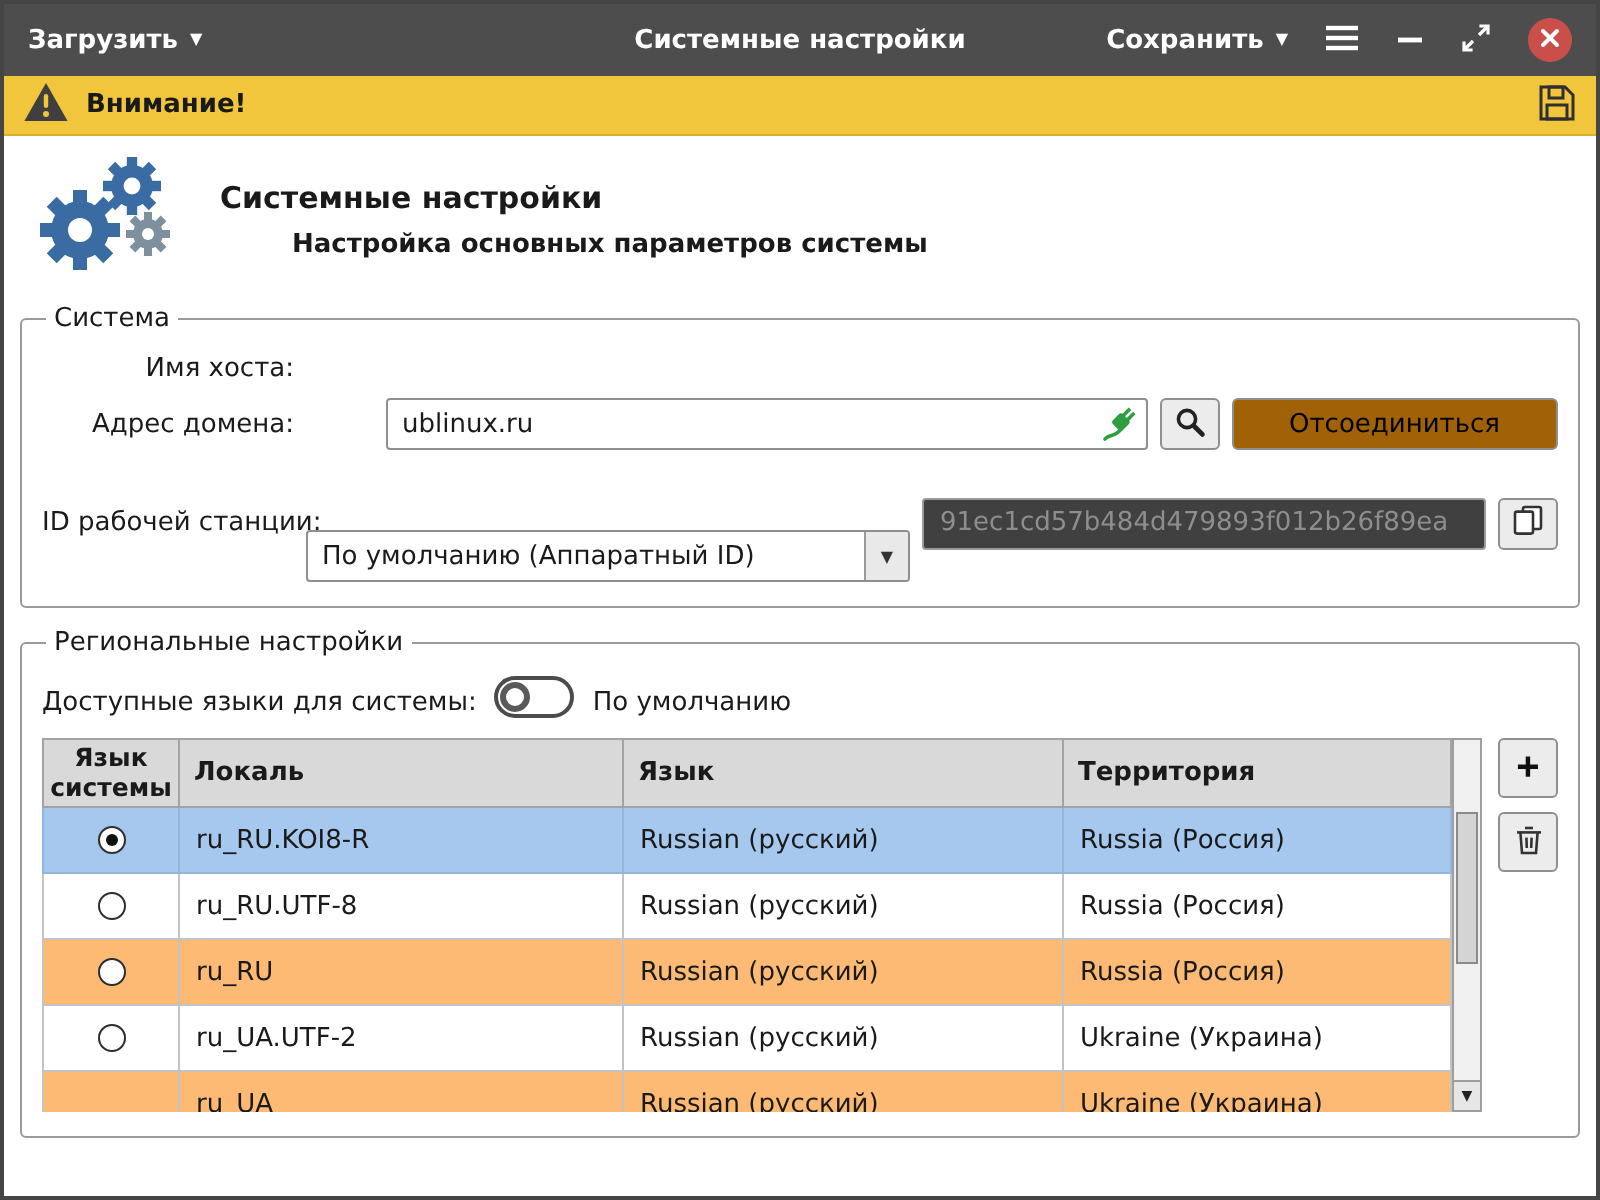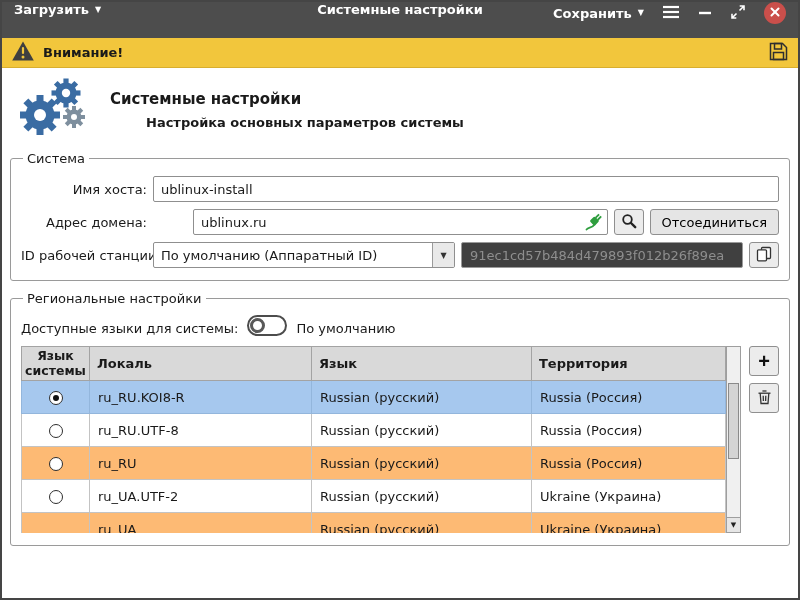--- a/index.html
+++ b/index.html
@@ -4,21 +4,21 @@
 <style>
   * { box-sizing: border-box; margin: 0; padding: 0; }
   html, body { width: 800px; height: 600px; }
   body {
     font-family: "DejaVu Sans", "Liberation Sans", sans-serif;
     font-size: 13px; color: #1a1a1a; background: #fff;
   }
   .window { width: 800px; height: 600px; border: 2px solid #454545; background: #fff; display: flex; flex-direction: column; overflow: hidden; }
 
   
-  .titlebar { position: relative; height: 36px; background: #4d4d4d; color: #fff; display: flex; align-items: flex-start; padding: 0 12px; flex: none; }
+  .titlebar { position: relative; height: 36px; background: #4d4d4d; color: #fff; display: flex; align-items: center; padding: 0 12px; flex: none; }
   .tb-title { position: absolute; left: 0; right: 0; text-align: center; font-weight: bold; pointer-events: none; }
   .tb-btn { background: none; border: none; color: #fff; font: inherit; font-weight: bold; display: inline-flex; align-items: center; gap: 6px; z-index: 1; }
   .tb-right { margin-left: auto; display: flex; align-items: center; gap: 18px; z-index: 1; }
   .caret { font-size: 8px; line-height: 1; }
   .icon-btn { background: none; border: none; padding: 0; display: inline-flex; align-items: center; justify-content: center; }
   .close-btn { width: 22px; height: 22px; border-radius: 50%; background: #ca4f4b; }
 
   
   .warnbar { height: 30px; background: #f2c63c; border-bottom: 1px solid #d8ae2e; display: flex; align-items: center; gap: 8px; padding: 0 9px; flex: none; font-weight: bold; }
   .warnbar .grow { flex: 1; }
@@ -32,22 +32,22 @@
   fieldset { margin: 3px 8px 7px; border: 1px solid #9a9a9a; border-radius: 3px; padding: 3px 10px 12px; }
   legend { padding: 0 4px; margin-left: 2px; }
   .frow { display: flex; align-items: center; margin-top: 7px; gap: 6px; }
   .flabel { width: 126px; flex: none; text-align: right; white-space: nowrap; }
   .tinput { height: 26px; border: 1px solid #8f8f8f; border-radius: 2px; padding: 0 7px; font: inherit; width: 100%; background: #fff; color: #1a1a1a; }
   .grow1 { flex: 1; }
   .input-wrap { position: relative; flex: 1; padding-left: 40px; }
   .input-wrap .tinput { padding-right: 28px; }
   .plug { position: absolute; right: 5px; top: 4px; }
   .sq-btn { width: 30px; height: 26px; flex: none; background: #ececec; border: 1px solid #8f8f8f; border-radius: 3px; display: inline-flex; align-items: center; justify-content: center; }
-  .txt-btn { height: 26px; padding: 0 11px; background: #e5e5e5; border: 1px solid #8f8f8f; border-radius: 3px; font: inherit; flex: none; }
-  .combo { width: 302px; height: 26px; flex: none; border: 1px solid #8f8f8f; border-radius: 2px; background: #fff; display: flex; align-items: center; overflow: hidden; }
+  .txt-btn { height: 26px; padding: 0 28px; background: #a16207; border: 1px solid #8f8f8f; border-radius: 3px; font: inherit; flex: none; }
+  .combo { width: 302px; height: 26px; flex: none; border: 1px solid #8f8f8f; border-radius: 2px; background: #fff; display: flex; align-items: center; overflow: hidden; margin-top: 33px; }
   .combo .cb-text { flex: 1; padding: 0 7px; white-space: nowrap; overflow: hidden; }
   .combo .cb-arrow { width: 22px; align-self: stretch; border-left: 1px solid #9a9a9a; background: #e9e9e9; display: flex; align-items: center; justify-content: center; font-size: 8px; color: #333; }
   .hash { flex: 1; height: 26px; border: 1px solid #9a9a9a; border-radius: 2px; padding: 0 8px; display: flex; align-items: center; color: #8e8e8e; background: #404040; white-space: nowrap; overflow: hidden; }
 
   
   .toggle-row { display: flex; align-items: flex-end; gap: 9px; margin: 6px 0 10px; }
   .toggle { width: 40px; height: 21px; border: 2px solid #4c4c4c; border-radius: 12px; background: #fff; display: inline-flex; align-items: center; padding: 1px; flex: none; }
   .knob { width: 15px; height: 15px; border: 3px solid #595959; background: #fff; border-radius: 50%; }
 
   .table-area { display: flex; align-items: flex-start; }
@@ -202,21 +202,20 @@
       <h1>Системные настройки</h1>
       <div class="sub">Настройка основных параметров системы</div>
     </div>
   </div>
 
   <fieldset>
     <legend>Система</legend>
 
     <div class="frow">
       <label class="flabel">Имя хоста:</label>
-      <input class="tinput grow1" type="text" value="ublinux-install" style="">
     </div>
 
     <div class="frow">
       <label class="flabel">Адрес домена:</label>
       <span class="input-wrap">
         <input class="tinput" type="text" value="ublinux.ru" style="">
         <span class="plug">
           <svg width="18" height="18" viewBox="0 0 18 18">
             <g transform="translate(10.5,7) rotate(45)" fill="#2e9e3e">
               <rect x="-3.5" y="-2" width="7" height="7" rx="1.5"></rect>

